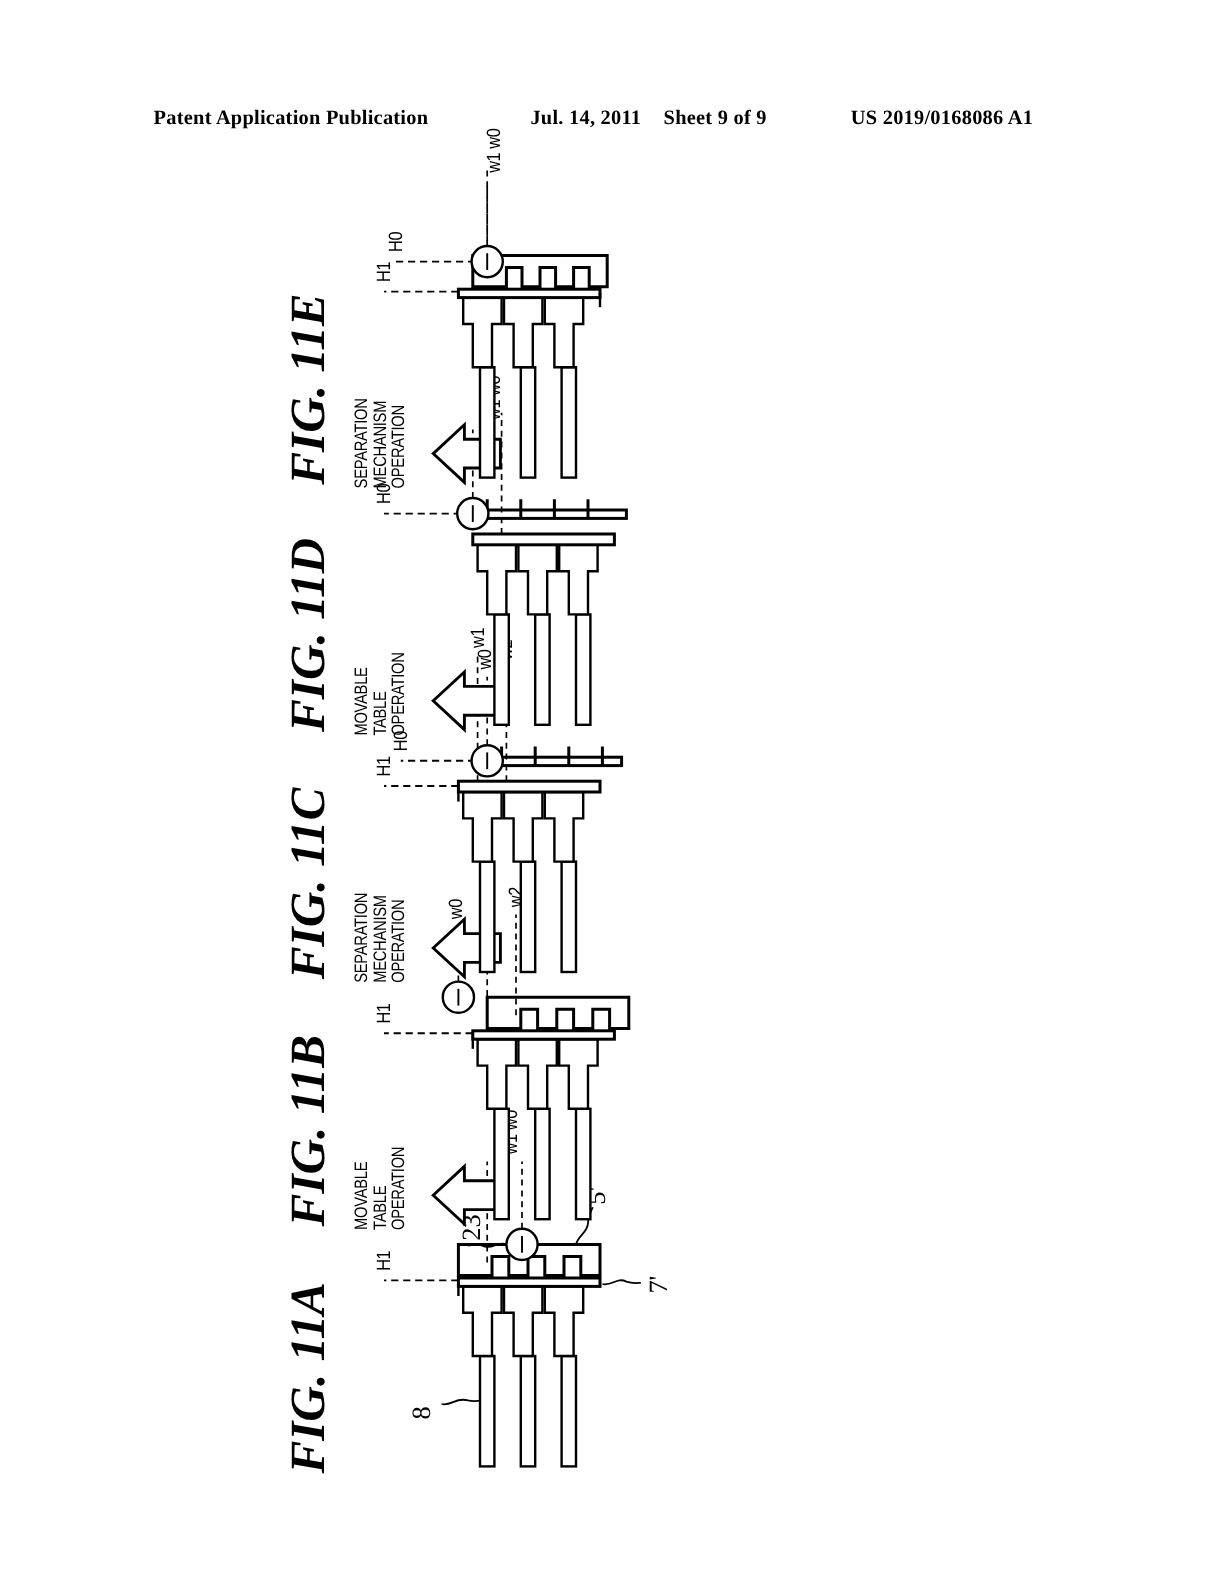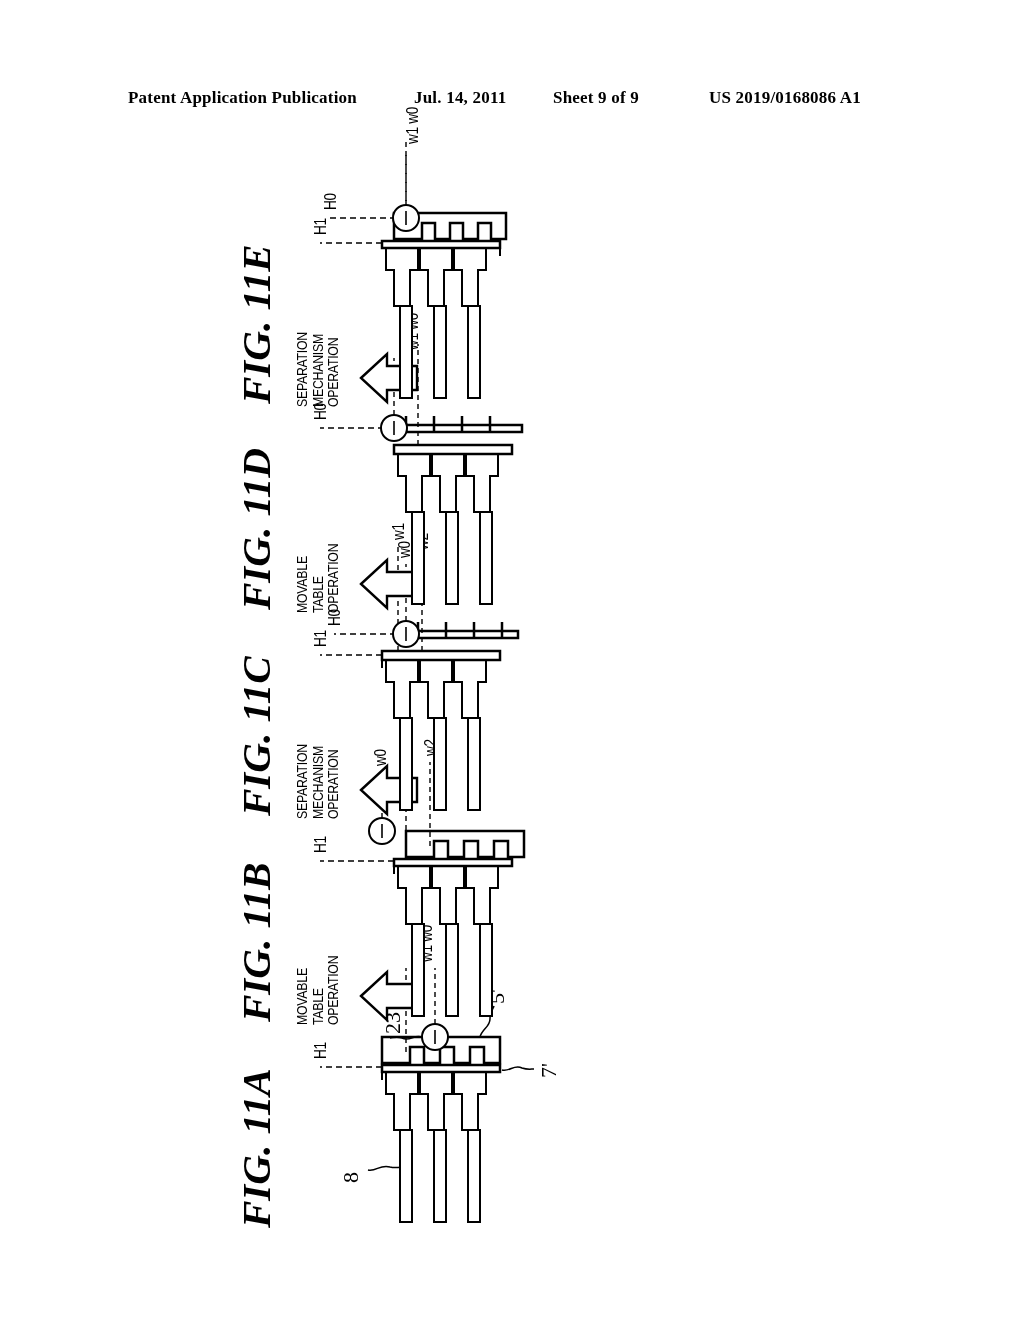--- a/index.html
+++ b/index.html
@@ -9,21 +9,21 @@
   }
 
   
   #pub-header{
     position:absolute;left:0;top:84px;width:1000px;height:28px;
     display:flex;align-items:center;
     font-family:"Liberation Serif",serif;
     font-weight:bold;font-size:17px;letter-spacing:.2px;
   }
   #pub-header .h-left{position:absolute;left:128px;white-space:nowrap;}
-  #pub-header .h-mid{position:absolute;left:414px;white-space:nowrap;}
+  #pub-header .h-mid{position:absolute;left:442px;white-space:nowrap;}
   #pub-header .h-sheet{position:absolute;left:553px;white-space:nowrap;}
   #pub-header .h-right{position:absolute;left:709px;white-space:nowrap;}
 
   
   #sheet{
     position:absolute;
     left:512px; top:700px;
     width:1100px;height:560px;
     margin-left:-550px;margin-top:-280px;
     transform:rotate(-90deg);

